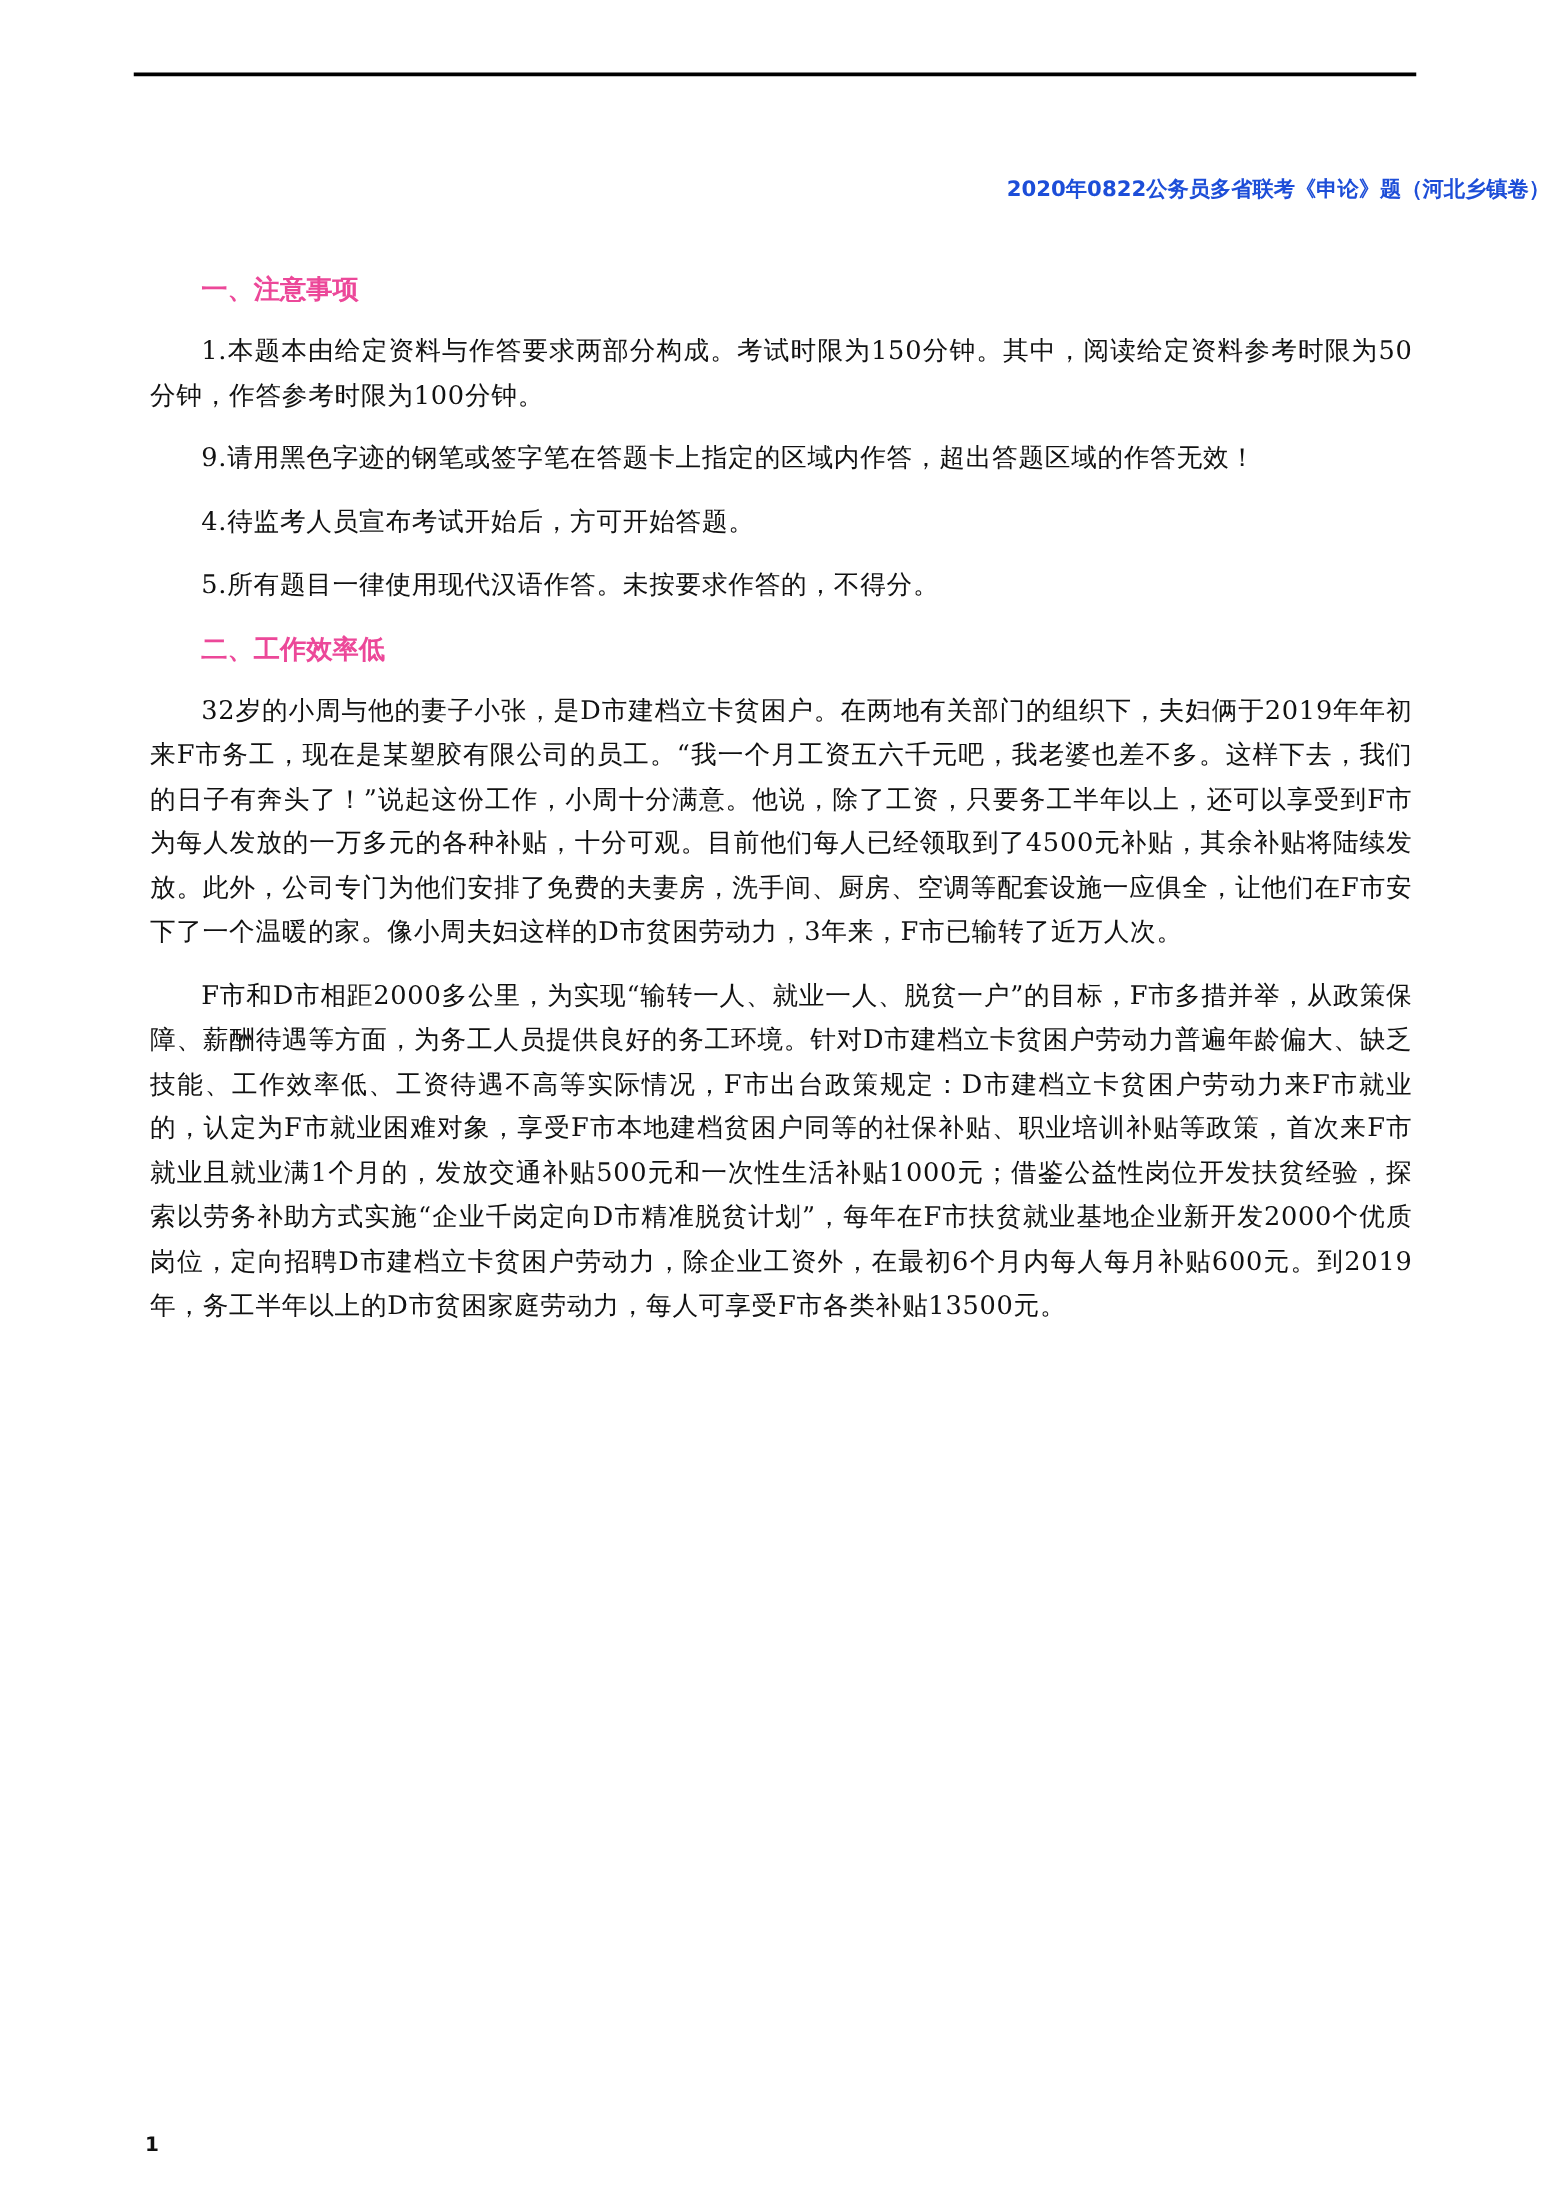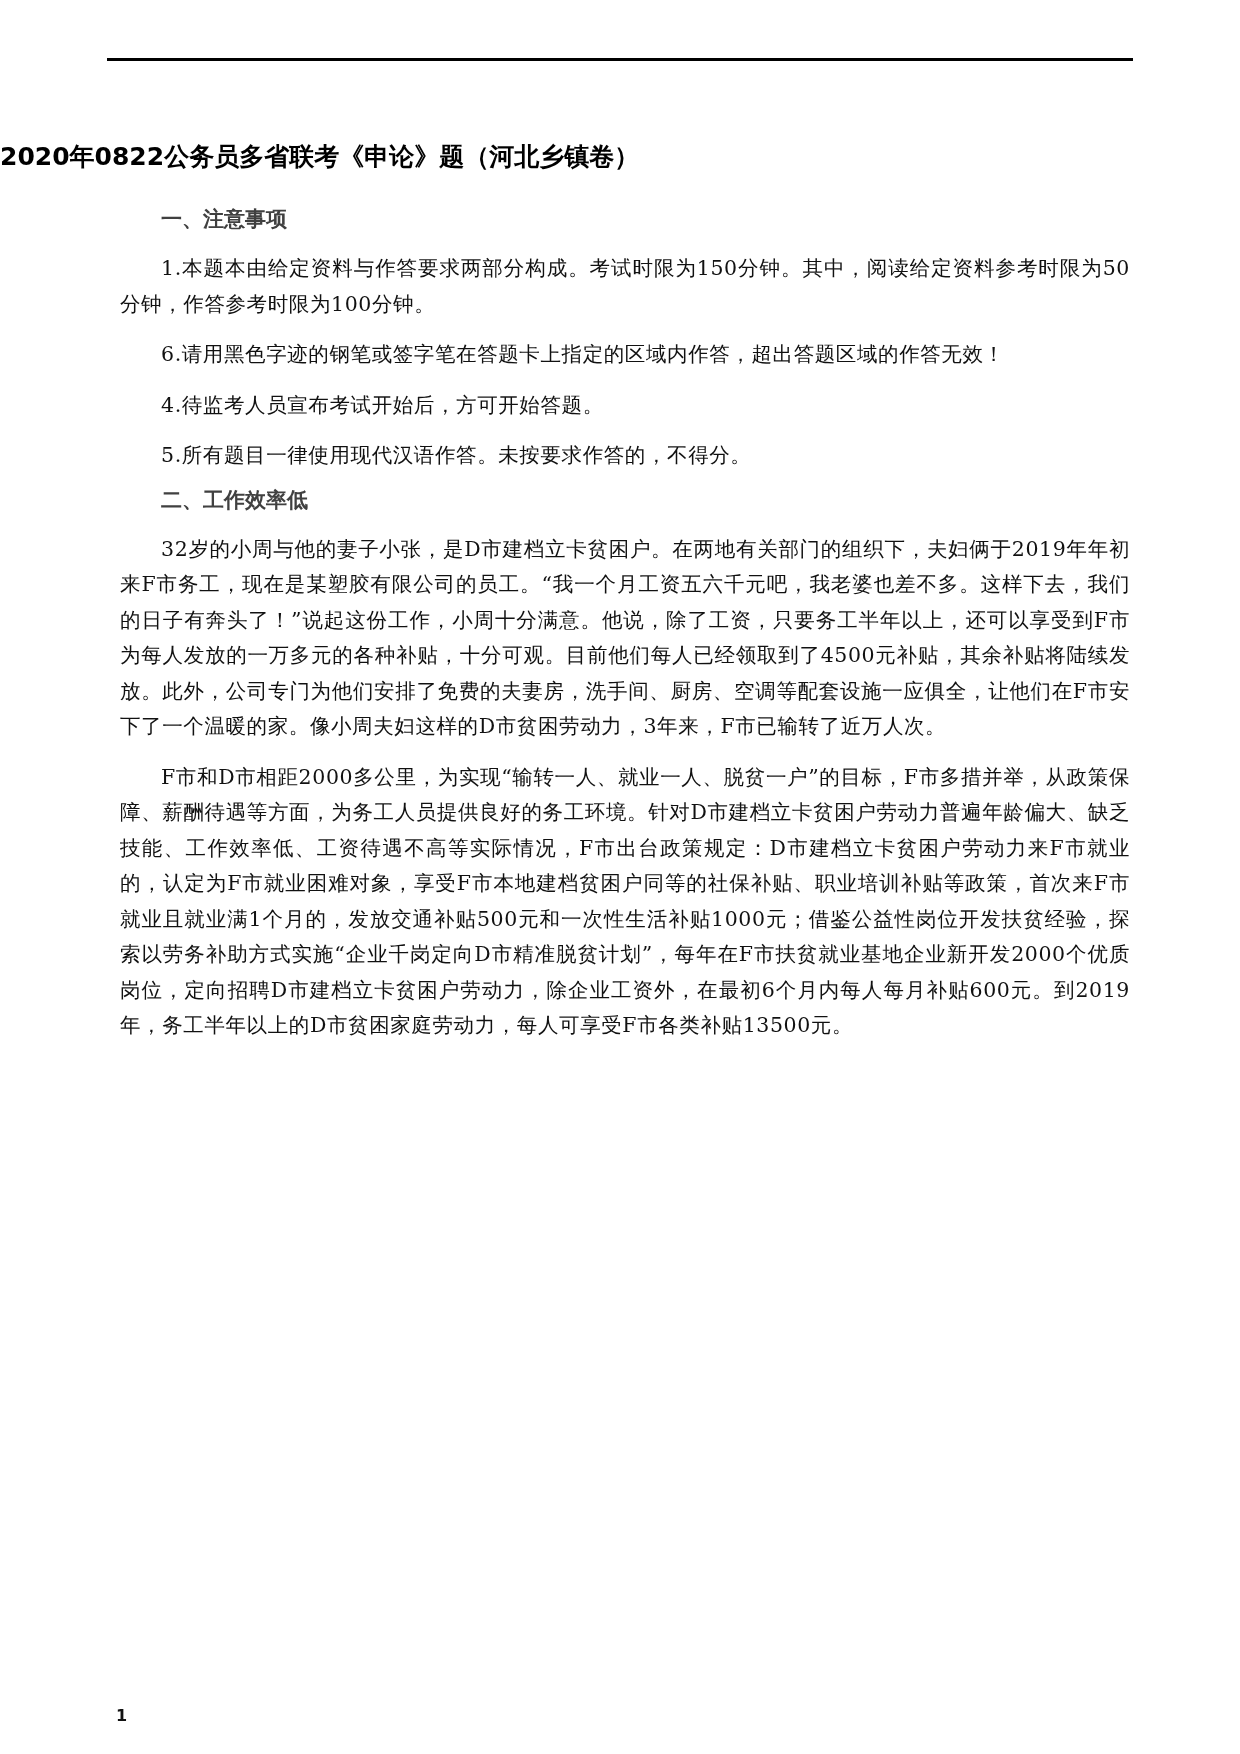--- a/index.html
+++ b/index.html
@@ -1,40 +1,40 @@
 <!DOCTYPE html>
 <html><head>
 <meta charset="utf-8">
 <style>
   html, body { margin: 0; padding: 0; background: #ffffff; }
   body { width: 1240px; height: 1754px; position: relative; overflow: hidden;
          font-family: "DejaVu Serif", "Liberation Serif", serif; color: #111; }
   .top-rule { position: absolute; left: 107px; top: 58px; width: 1026px; height: 3px; background: #000; }
-  .doc-title { position: absolute; left: 0; right: 0; top: 140px; text-align: left;
+  .doc-title { position: absolute; left: 0; right: 0; top: 140px; text-align: right;
                font-family: "DejaVu Sans", "Liberation Sans", sans-serif; font-weight: bold;
-               font-size: 25px; letter-spacing: 0px; color: #000000; }
+               font-size: 17px; letter-spacing: 0px; color: #1d4ed8; }
   .content { position: absolute; left: 120px; top: 198px; width: 1010px; }
   .heading { font-family: "DejaVu Sans", "Liberation Sans", sans-serif; font-weight: bold;
-             font-size: 21px; padding-left: 41px; margin: 4px 0 14px 0; line-height: 34px; color: #404040; }
+             font-size: 21px; padding-left: 41px; margin: 16px 0 14px 0; line-height: 34px; color: #ec4899; }
   .para { font-size: 20.5px; line-height: 35.5px; text-indent: 41px; margin: 15px 0 9px 0;
           text-align: justify; letter-spacing: 0.6px; }
   .page-number { position: absolute; left: 116px; top: 1706px; font-weight: bold;
                  font-family: "DejaVu Sans", "Liberation Sans", sans-serif; font-size: 16px; }
 </style>
 </head>
 <body>
 
 <div class="top-rule"></div>
 
 <div class="doc-title">2020年0822公务员多省联考《申论》题（河北乡镇卷）</div>
 
 <div class="content">
   <div class="heading">一、注意事项</div>
   <p class="para">1.本题本由给定资料与作答要求两部分构成。考试时限为150分钟。其中，阅读给定资料参考时限为50分钟，作答参考时限为100分钟。</p>
-  <p class="para">6.请用黑色字迹的钢笔或签字笔在答题卡上指定的区域内作答，超出答题区域的作答无效！</p>
+  <p class="para">9.请用黑色字迹的钢笔或签字笔在答题卡上指定的区域内作答，超出答题区域的作答无效！</p>
   <p class="para">4.待监考人员宣布考试开始后，方可开始答题。</p>
   <p class="para">5.所有题目一律使用现代汉语作答。未按要求作答的，不得分。</p>
 
   <div class="heading">二、工作效率低</div>
   <p class="para">32岁的小周与他的妻子小张，是D市建档立卡贫困户。在两地有关部门的组织下，夫妇俩于2019年年初来F市务工，现在是某塑胶有限公司的员工。“我一个月工资五六千元吧，我老婆也差不多。这样下去，我们的日子有奔头了！”说起这份工作，小周十分满意。他说，除了工资，只要务工半年以上，还可以享受到F市为每人发放的一万多元的各种补贴，十分可观。目前他们每人已经领取到了4500元补贴，其余补贴将陆续发放。此外，公司专门为他们安排了免费的夫妻房，洗手间、厨房、空调等配套设施一应俱全，让他们在F市安下了一个温暖的家。像小周夫妇这样的D市贫困劳动力，3年来，F市已输转了近万人次。</p>
   <p class="para">F市和D市相距2000多公里，为实现“输转一人、就业一人、脱贫一户”的目标，F市多措并举，从政策保障、薪酬待遇等方面，为务工人员提供良好的务工环境。针对D市建档立卡贫困户劳动力普遍年龄偏大、缺乏技能、工作效率低、工资待遇不高等实际情况，F市出台政策规定：D市建档立卡贫困户劳动力来F市就业的，认定为F市就业困难对象，享受F市本地建档贫困户同等的社保补贴、职业培训补贴等政策，首次来F市就业且就业满1个月的，发放交通补贴500元和一次性生活补贴1000元；借鉴公益性岗位开发扶贫经验，探索以劳务补助方式实施“企业千岗定向D市精准脱贫计划”，每年在F市扶贫就业基地企业新开发2000个优质岗位，定向招聘D市建档立卡贫困户劳动力，除企业工资外，在最初6个月内每人每月补贴600元。到2019年，务工半年以上的D市贫困家庭劳动力，每人可享受F市各类补贴13500元。</p>
 </div>
 
 <div class="page-number">1</div>
 

